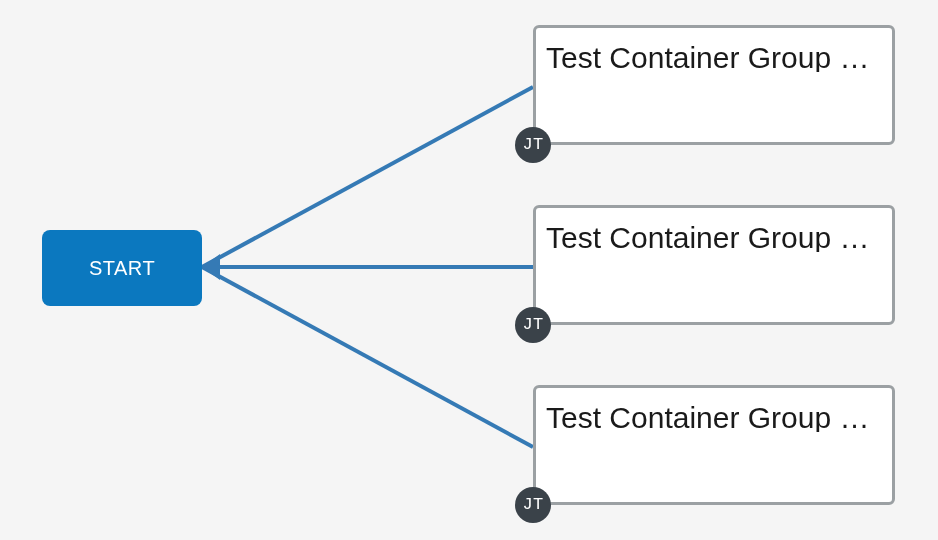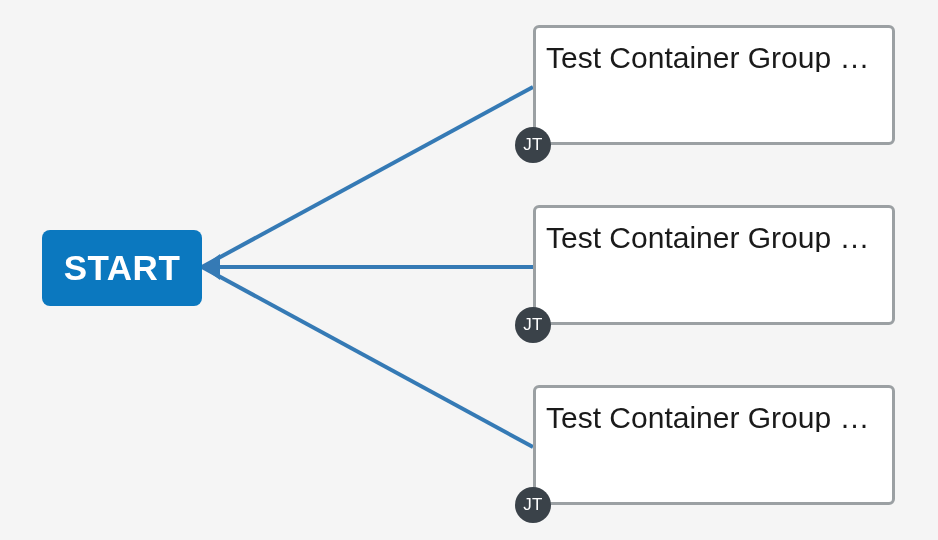--- a/index.html
+++ b/index.html
@@ -53,43 +53,44 @@
     position: absolute;
     width: 36px;
     height: 36px;
     border-radius: 50%;
     background: #3a4249;
     color: #ffffff;
     font-size: 17px;
     line-height: 36px;
     text-align: center;
     letter-spacing: 0.2px;
+    font-family: Liberation Mono, monospace;
   }
   #start-node {
     position: absolute;
     left: 42px;
     top: 230px;
     width: 160px;
     height: 76px;
     background: #0b78bf;
     border-radius: 8px;
   }
   #start-node-label {
     position: absolute;
     left: 0;
     right: 0;
     top: 0;
     bottom: 0;
     display: flex;
     align-items: center;
     justify-content: center;
     color: #ffffff;
-    font-size: 35px;
+    font-size: 20px;
     letter-spacing: 0.5px;
-    font-weight: 700;
+    font-weight: 400;
   }
 </style>
 </head>
 <body>
 
 <div id="workflow-canvas" style="width: 938px; height: 540px; background: rgb(245, 245, 245);">
 
   <svg id="edge-layer" width="938" height="540" viewBox="0 0 938 540" xmlns="http://www.w3.org/2000/svg">
     <g id="edge-lines">
         <line x1="533" y1="87" x2="202" y2="267" stroke="#357ab5" stroke-width="4" stroke-linecap="butt"></line>

